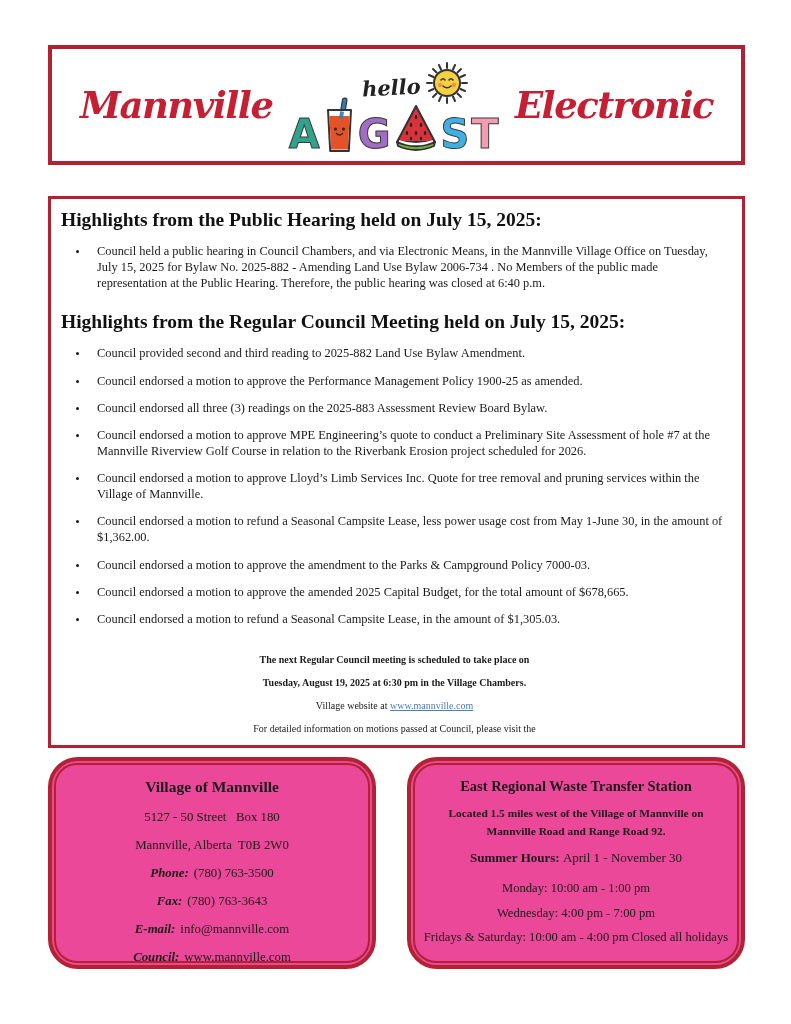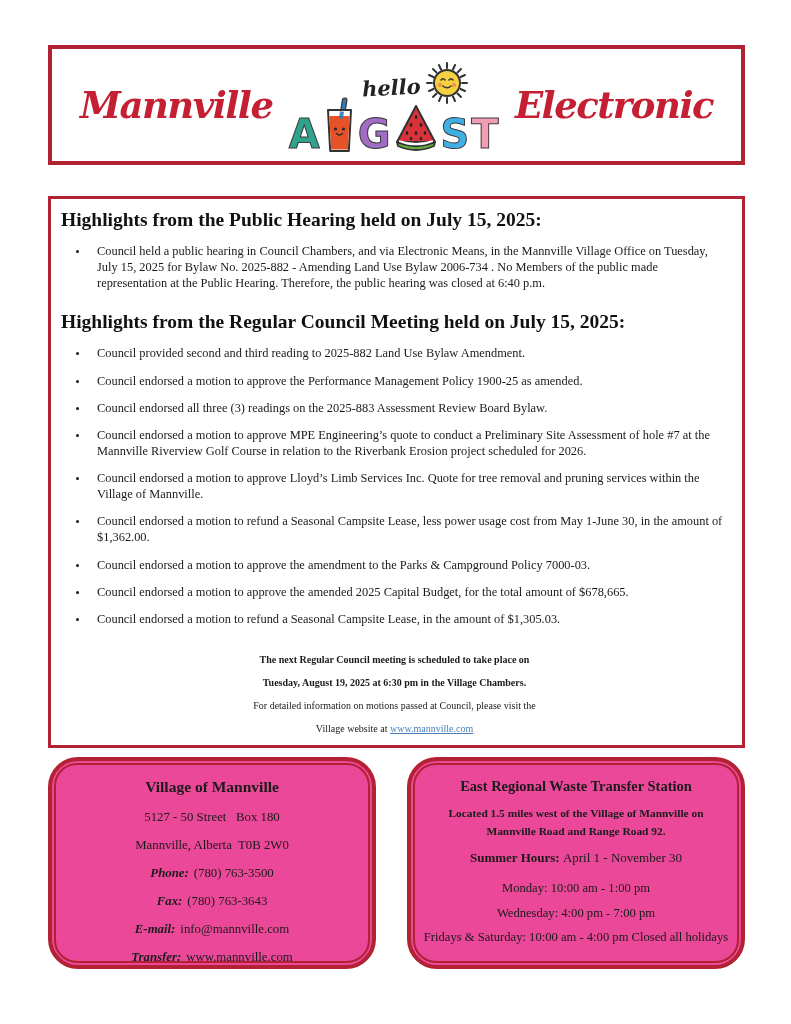--- a/index.html
+++ b/index.html
@@ -176,41 +176,41 @@
         <li>Council endorsed a motion to approve Lloyd’s Limb Services Inc. Quote for tree removal and pruning services within the Village of Mannville.</li>
         <li>Council endorsed a motion to refund a Seasonal Campsite Lease, less power usage cost from May 1-June 30, in the amount of $1,362.00.</li>
         <li>Council endorsed a motion to approve the amendment to the Parks &amp; Campground Policy 7000-03.</li>
         <li>Council endorsed a motion to approve the amended 2025 Capital Budget, for the total amount of $678,665.</li>
         <li>Council endorsed a motion to refund a Seasonal Campsite Lease, in the amount of $1,305.03.</li>
       </ul>
 
     <div class="center-note">
       <p class="bold">The next Regular Council meeting is scheduled to take place on</p>
       <p class="bold">Tuesday, August 19, 2025 at 6:30 pm in the Village Chambers.</p>
+      <p><span>Village website at </span> <a class="site-link">www.mannville.com</a></p>
       <p>For detailed information on motions passed at Council, please visit the</p>
-      <p><span>Village website at </span> <a class="site-link">www.mannville.com</a></p>
     </div>
   </main>
 
   <section class="round-box left">
     <div class="round-inner">
       <h2 class="box-title">Village of Mannville</h2>
       <div>
 
           <p class="contact-line"><span class="contact-label"></span><span>5127 - 50 Street&nbsp;&nbsp; Box 180</span></p>
 
           <p class="contact-line"><span class="contact-label"></span><span>Mannville, Alberta&nbsp; T0B 2W0</span></p>
 
           <p class="contact-line"><span class="contact-label">Phone:</span><span>(780) 763-3500</span></p>
 
           <p class="contact-line"><span class="contact-label">Fax:</span><span>(780) 763-3643</span></p>
 
           <p class="contact-line"><span class="contact-label">E-mail:</span><span>info@mannville.com</span></p>
 
-          <p class="contact-line"><span class="contact-label">Transfer:</span><span>www.mannville.com</span></p>
+          <p class="contact-line"><span class="contact-label">Council:</span><span>www.mannville.com</span></p>
         </div>
     </div>
   </section>
 
   <section class="round-box right">
     <div class="round-inner">
       <h2 class="box-title">East Regional Waste Transfer Station</h2>
       <p class="located-text">Located 1.5 miles west of the Village of Mannville on Mannville Road and Range Road 92.</p>
       <p class="hours-line"><span class="hours-label">Summer Hours:</span><span>&nbsp;April 1 - November 30</span></p>
       <div>

